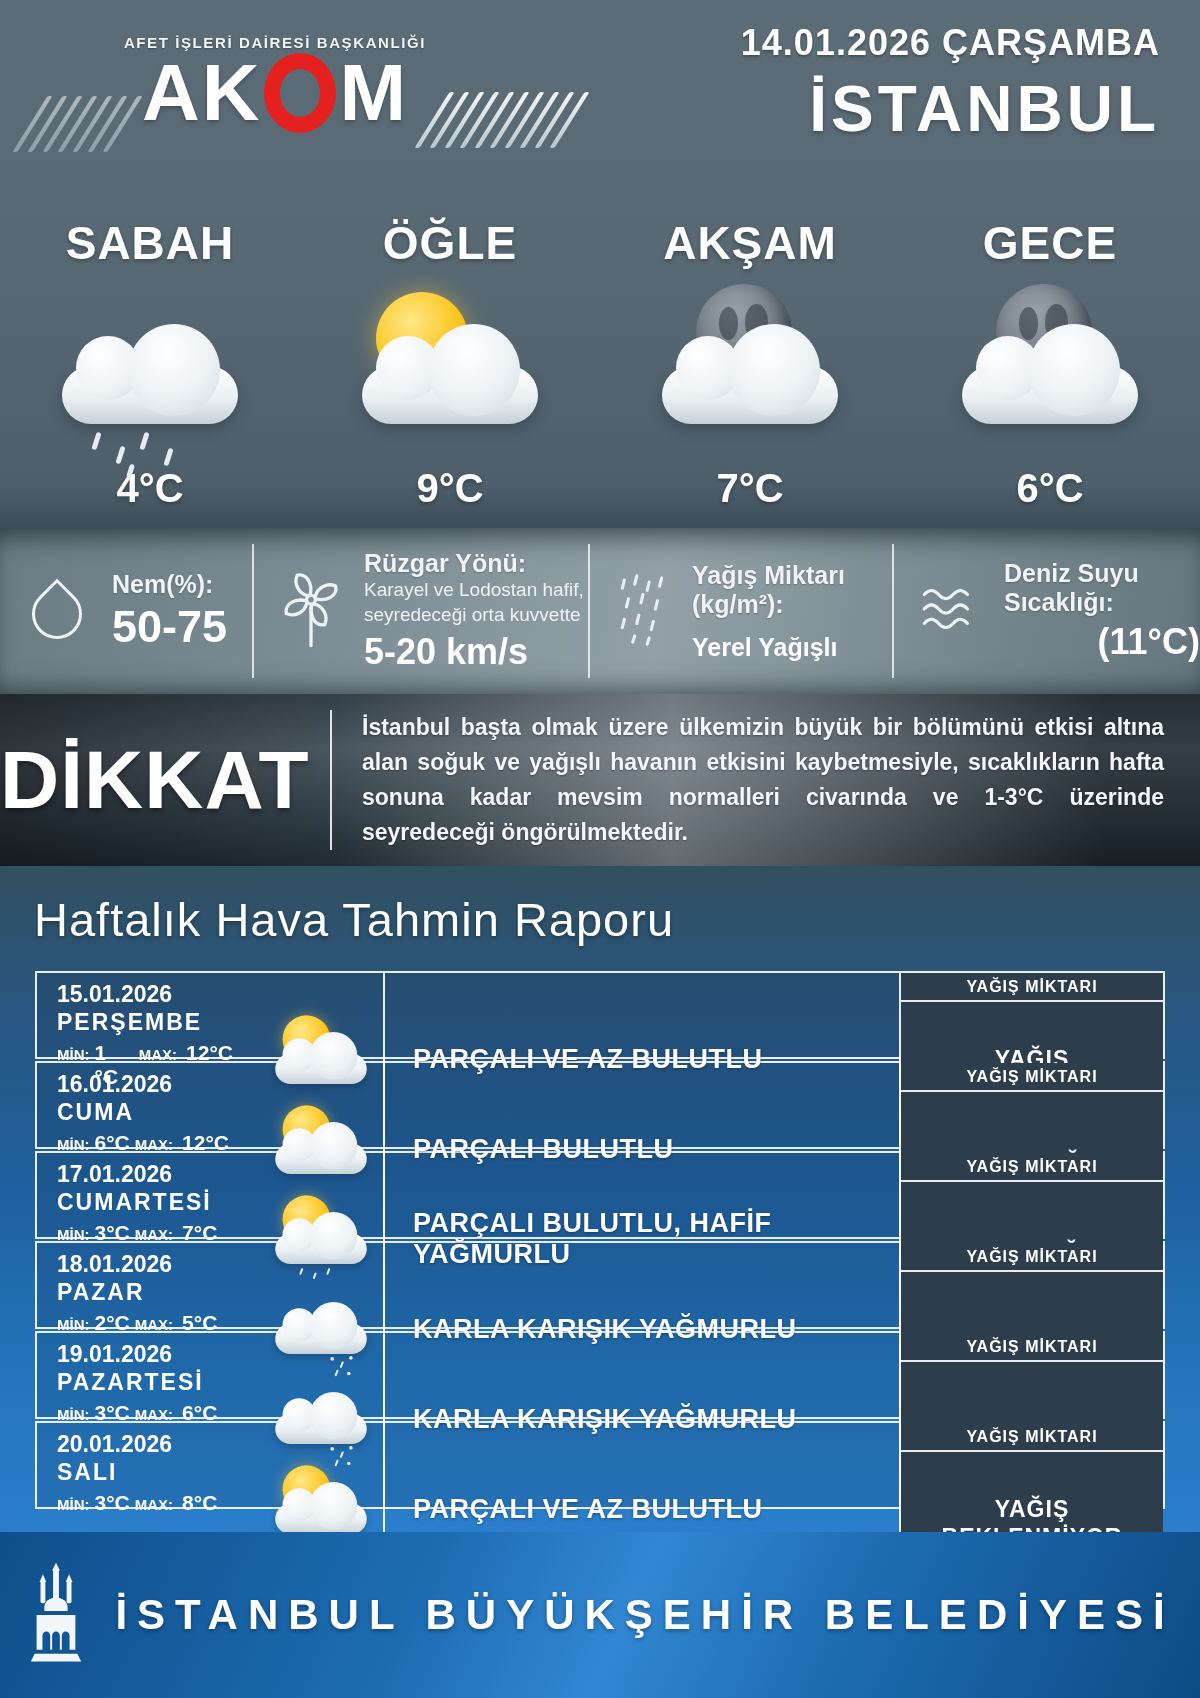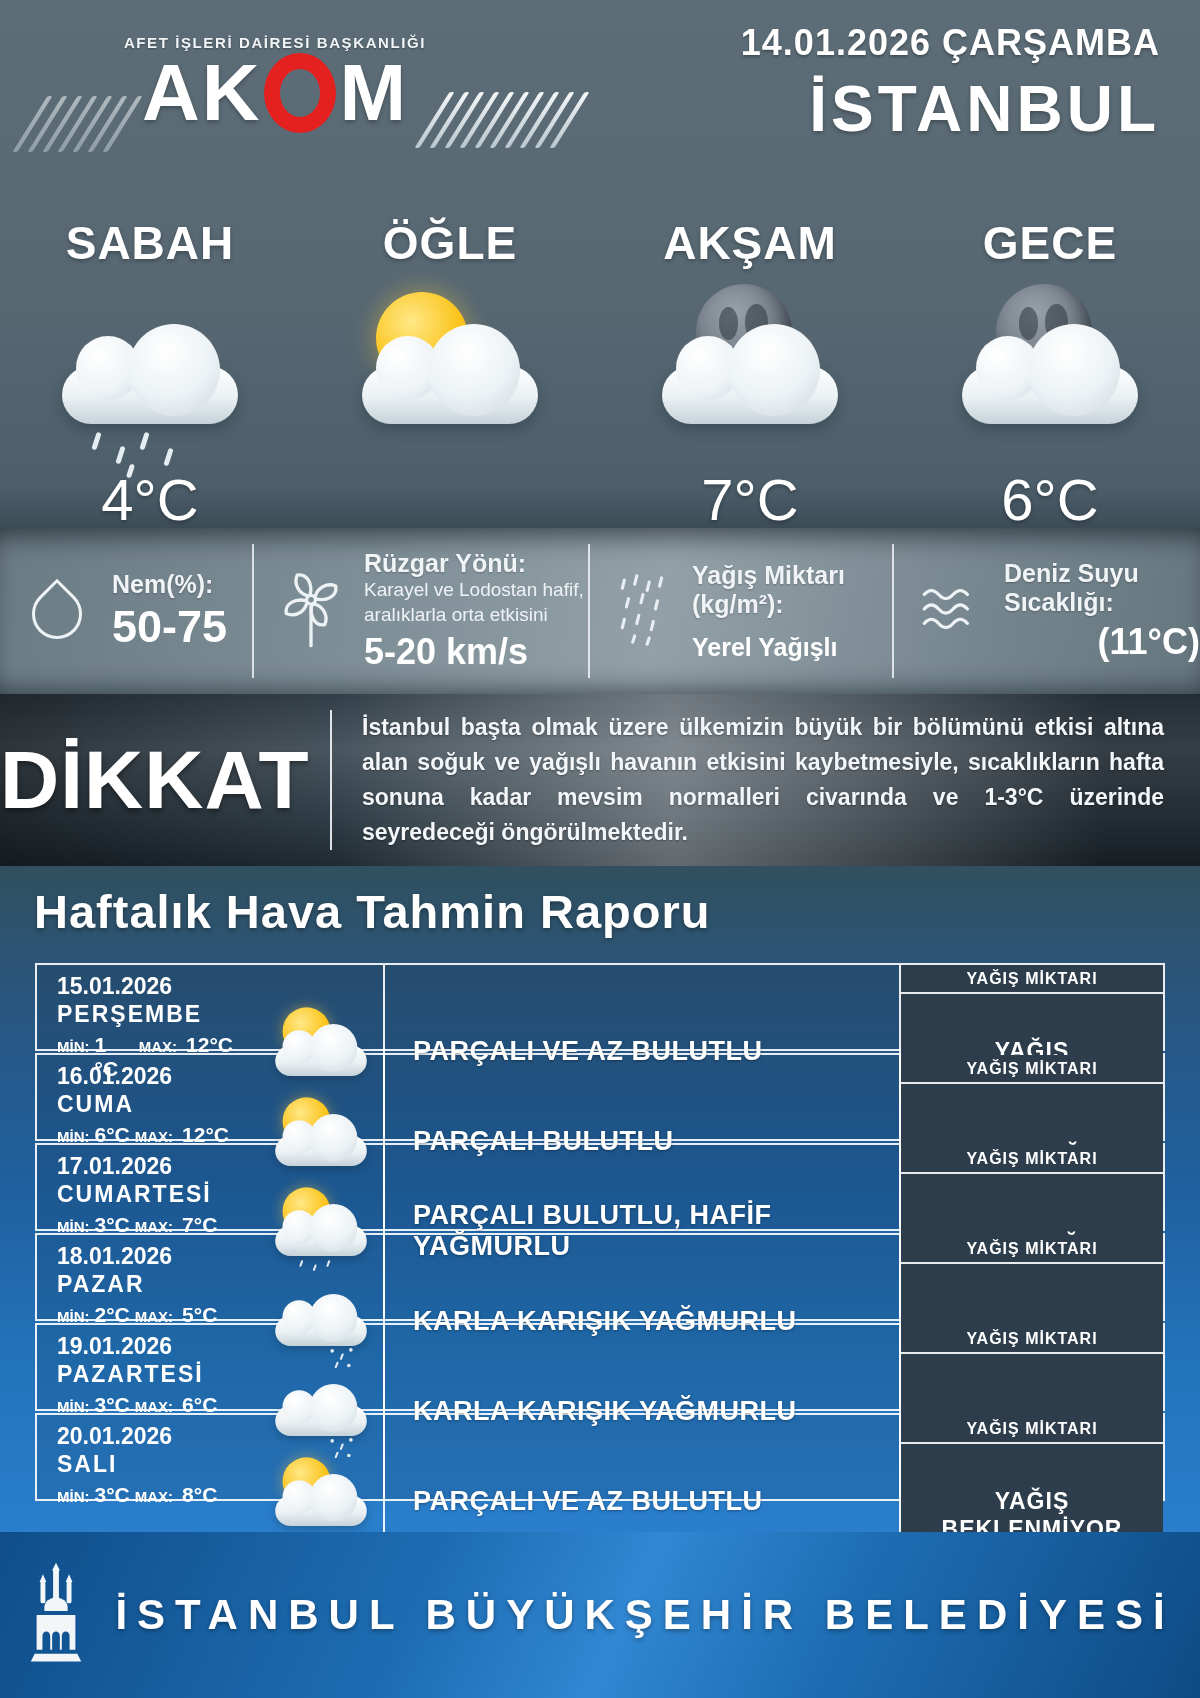--- a/index.html
+++ b/index.html
@@ -20,21 +20,21 @@
   .sl-left{left:30px;top:96px;}
   .sl-right{left:432px;top:92px;}
   .datetime{position:absolute;right:40px;top:22px;text-align:right;}
   .hdr-date{font-size:36px;font-weight:800;letter-spacing:1px;text-shadow:0 2px 3px rgba(0,0,0,.3);}
   .hdr-city{font-size:64px;font-weight:800;letter-spacing:4px;margin-top:8px;text-shadow:0 2px 4px rgba(0,0,0,.3);}
 
   .periods{position:absolute;left:0;top:216px;width:100%;display:grid;grid-template-columns:repeat(4,1fr);}
   .period{text-align:center;}
   .period-label{font-size:46px;font-weight:900;letter-spacing:1px;text-shadow:0 2px 4px rgba(0,0,0,.3);}
   .icon-wrap{height:196px;display:flex;align-items:center;justify-content:center;}
-  .temp{font-size:58px;font-weight:400;text-shadow:0 2px 4px rgba(0,0,0,.3);}
+  .temp{font-size:40px;font-weight:700;text-shadow:0 2px 4px rgba(0,0,0,.3);}
 
   
   .icon{position:relative;width:200px;height:172px;}
   .icon .sun{position:absolute;left:26px;top:10px;width:92px;height:92px;border-radius:50%;
     background:radial-gradient(circle at 38% 32%,#ffe887 0%,#fbc51f 55%,#eda603 100%);
     box-shadow:0 0 26px rgba(255,205,60,.45);}
   .icon .moon{position:absolute;left:46px;top:2px;width:96px;height:96px;border-radius:50%;
     background:radial-gradient(circle at 40% 30%,#99a1aa 0%,#727b85 55%,#4b545e 100%);
     box-shadow:inset -8px -10px 16px rgba(10,16,24,.45);}
   .icon .moon::before,.icon .moon::after{content:"";position:absolute;border-radius:50%;background:rgba(34,41,51,.5);}
@@ -91,21 +91,21 @@
     background:linear-gradient(90deg,rgba(0,0,0,.38) 0%,rgba(255,255,255,0) 28%,rgba(255,255,255,.30) 56%,rgba(0,0,0,.28) 92%);}
   .warning-title{flex:0 0 330px;font-size:82px;font-weight:900;letter-spacing:1px;position:relative;
     text-shadow:0 3px 5px rgba(0,0,0,.4);}
   .warning-divider{width:2px;align-self:stretch;margin:16px 0;background:rgba(255,255,255,.85);position:relative;}
   .warning-text{flex:1;padding:0 36px 0 30px;font-size:23px;line-height:1.52;text-align:justify;font-weight:600;
     position:relative;color:#f4f7f9;text-shadow:0 1px 2px rgba(0,0,0,.35);}
 
   
   .weekly{position:absolute;left:0;top:866px;width:100%;height:666px;
     background:linear-gradient(180deg,#31505f 0%,#29567f 20%,#1f609f 48%,#2373ba 74%,#2a7ecb 100%);}
-  .weekly-title{padding:18px 0 0 34px;font-size:47px;font-weight:700;letter-spacing:1px;text-shadow:0 2px 4px rgba(0,0,0,.35);}
+  .weekly-title{padding:26px 0 0 34px;font-size:47px;font-weight:400;letter-spacing:1px;text-shadow:0 2px 4px rgba(0,0,0,.35);}
   .wtable{margin:24px 35px 0;}
   .wrow{display:grid;grid-template-columns:196px 152px 1fr 262px;height:84px;margin-bottom:2px;
     border:2px solid rgba(255,255,255,.9);background:rgba(5,25,45,.12);}
   .cell-date{padding:8px 0 0 20px;}
   .cell-date .d{font-size:23px;font-weight:700;}
   .cell-date .day{font-size:23px;font-weight:700;letter-spacing:2px;margin-top:1px;}
   .minmax{margin-top:5px;display:flex;align-items:baseline;gap:5px;font-size:15px;font-weight:800;}
   .minmax .t{font-size:21px;}
   .minmax .t.max{margin-left:4px;}
   .cell-icon{display:flex;align-items:center;justify-content:center;border-right:2px solid rgba(255,255,255,.9);overflow:visible;}
@@ -180,20 +180,21 @@
         <div class="temp">4°C</div>
       </div>
       <div class="period">
         <div class="period-label">ÖĞLE</div>
         <div class="icon-wrap">
           <div class="icon sun-cloud">
             <i class="sun"></i>
               <i class="cloud"></i>
           </div>
         </div>
+        <div class="temp">9°C</div>
       </div>
       <div class="period">
         <div class="period-label">AKŞAM</div>
         <div class="icon-wrap">
           <div class="icon moon-cloud">
             <i class="moon"></i>
               <i class="cloud"></i>
           </div>
         </div>
         <div class="temp">7°C</div>
@@ -228,21 +229,21 @@
           <path d="M20.2 15.5 C21.5 10 27 7.5 31.5 9.5 C32.5 15 26.5 18 20.5 16.5"></path>
           <path d="M19.5 19.2 C25 20.5 27.5 26 25.5 30.5 C20 31.5 17 25.5 18.5 19.5"></path>
           <path d="M15.8 18.5 C14.5 24 9 26.5 4.5 24.5 C3.5 19 9.5 16 15.5 17.5"></path>
           <path d="M18 21 L18 42"></path>
         </g>
           </svg>
       </span>
       <div>
         <div class="metric-label">Rüzgar Yönü:</div>
         <div class="metric-small">Karayel ve Lodostan hafif,</div>
-        <div class="metric-small">aralıklarla orta etkisini</div>
+        <div class="metric-small">seyredeceği orta kuvvette</div>
         <div class="metric-mid">5-20 km/s</div>
       </div>
     </div>
     <div class="metric">
       <span>
         <svg width="58" height="76" viewBox="0 0 56 72">
             <g stroke="#e8eef2" stroke-width="3" fill="none" stroke-linecap="round">
           <path d="M10 8 l-2 8"></path>
               <path d="M22 4 l-2 8"></path>
               <path d="M34 10 l-2 8"></path>

